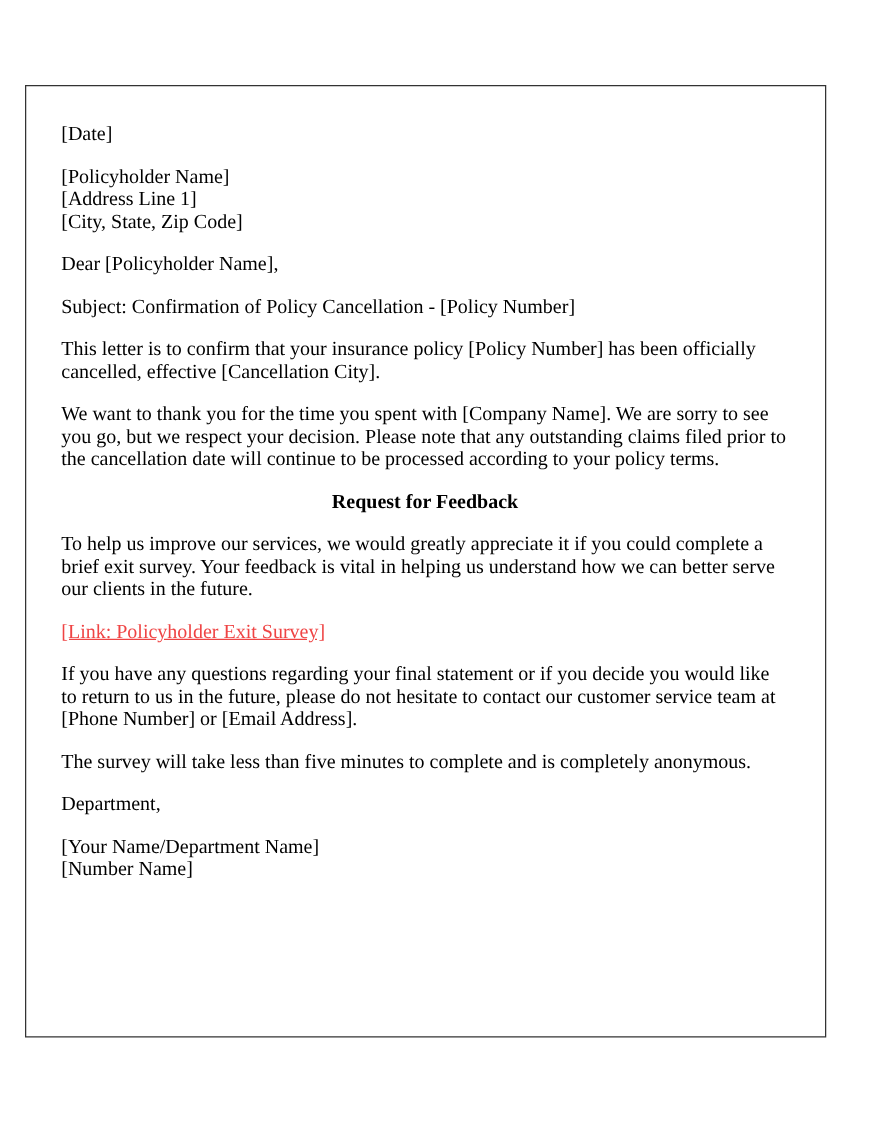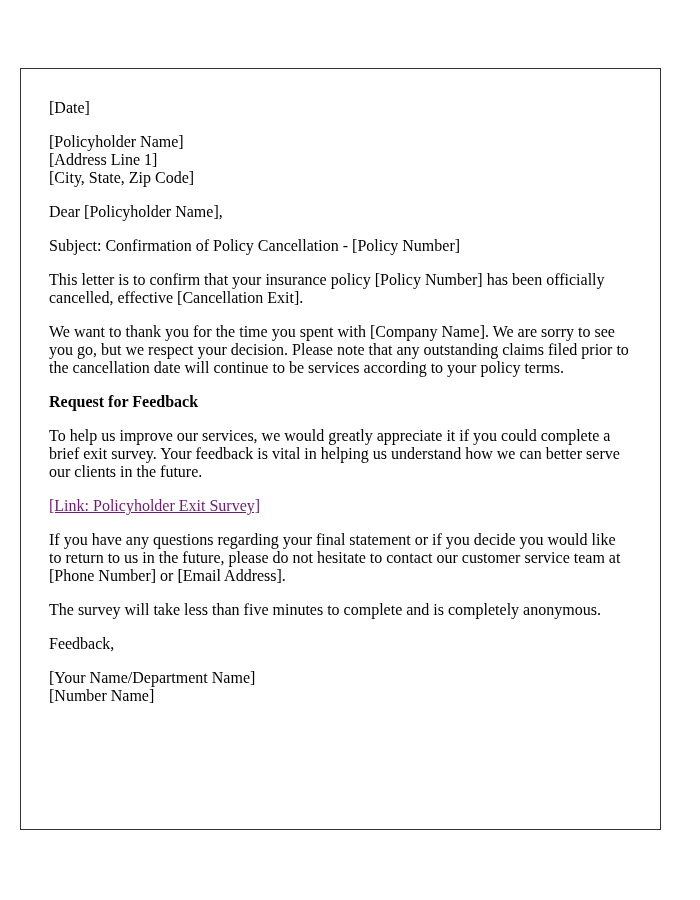--- a/index.html
+++ b/index.html
@@ -17,57 +17,58 @@
     line-height: 18px;
     color: #000000;
     margin-top: 48px;
   }
   .letter p { margin: 16px 0; }
   .letter h3 {
     font-size: 16px;
     line-height: 18px;
     font-weight: bold;
     margin: 16px 0;
+    text-align: center;
   }
-  .letter a { color: #701a75; text-decoration: underline; }
+  .letter a { color: #ef4444; text-decoration: underline; }
   .line { display: block; }
 </style>
 </head>
 <body>
 
 <div class="letter">
   <p>[Date]</p>
 
   <p>
     <span class="line">[Policyholder Name]</span>
     <span class="line">[Address Line 1]</span>
     <span class="line">[City, State, Zip Code]</span>
   </p>
 
   <p>Dear [Policyholder Name],</p>
 
   <p>Subject: Confirmation of Policy Cancellation - [Policy Number]</p>
 
-  <p>This letter is to confirm that your insurance policy [Policy Number] has been officially cancelled, effective [Cancellation Exit].</p>
+  <p>This letter is to confirm that your insurance policy [Policy Number] has been officially cancelled, effective [Cancellation City].</p>
 
-  <p>We want to thank you for the time you spent with [Company Name]. We are sorry to see you go, but we respect your decision. Please note that any outstanding claims filed prior to the cancellation date will continue to be services according to your policy terms.</p>
+  <p>We want to thank you for the time you spent with [Company Name]. We are sorry to see you go, but we respect your decision. Please note that any outstanding claims filed prior to the cancellation date will continue to be processed according to your policy terms.</p>
 
   <h3>Request for Feedback</h3>
 
   <p>To help us improve our services, we would greatly appreciate it if you could complete a brief exit survey. Your feedback is vital in helping us understand how we can better serve our clients in the future.</p>
 
 
   <p>
     <a href="#">[Link: Policyholder Exit Survey]</a>
   </p>
 
   <p>If you have any questions regarding your final statement or if you decide you would like to return to us in the future, please do not hesitate to contact our customer service team at [Phone Number] or [Email Address].</p>
 
   <p>The survey will take less than five minutes to complete and is completely anonymous.</p>
 
 
-  <p>Feedback,</p>
+  <p>Department,</p>
 
   <p>
     <span class="line">[Your Name/Department Name]</span>
     <span class="line">[Number Name]</span>
   </p>
 </div>
 
 </body></html>

